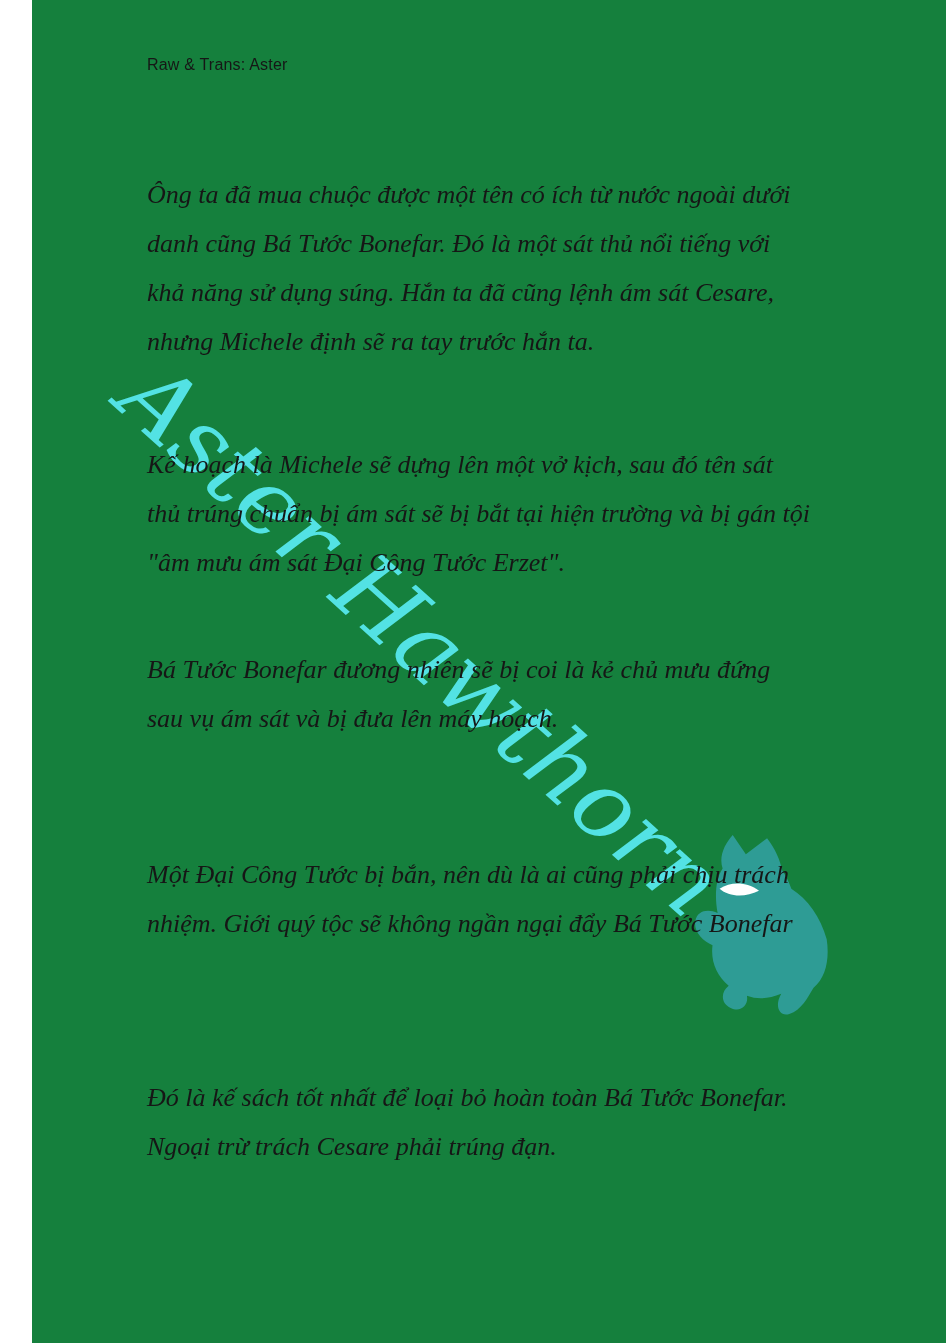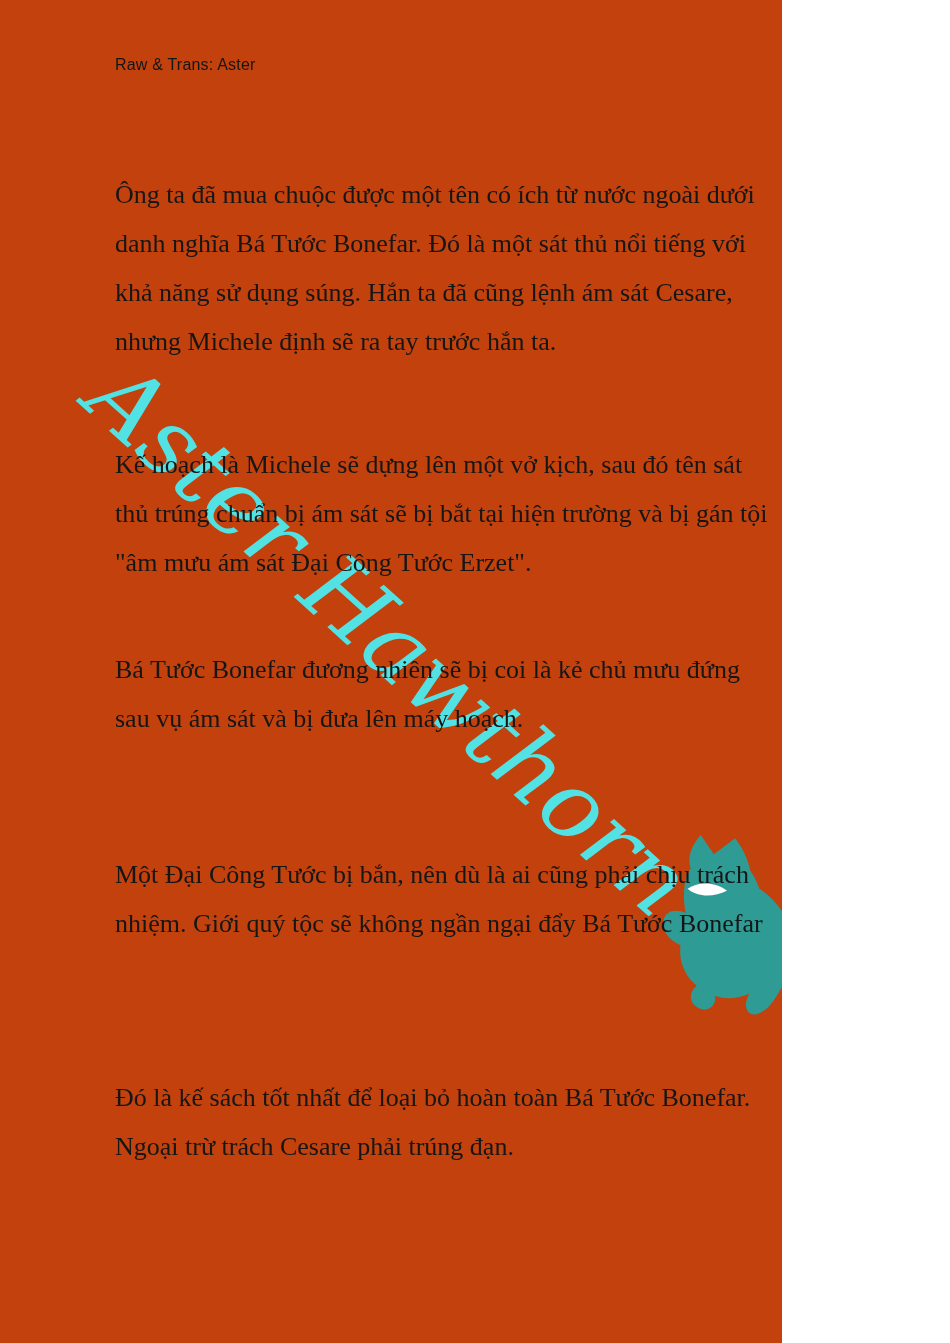--- a/index.html
+++ b/index.html
@@ -1,24 +1,25 @@
 <!DOCTYPE html>
 <html style="--watermark-color: #53e2e4; --cat-color: #2e9c95; --text-color: #161616;"><head>
 <meta charset="utf-8">
 <title>Document Page</title>
 <style>
   html, body { margin: 0; padding: 0; background: #ffffff; }
 
   .page {
     position: relative;
-    width: 782px;
+    width: 914px;
     height: 1343px;
-    background: #c2410c;
+    background: #15803d;
     overflow: hidden;
     font-family: "Liberation Serif", serif;
+    margin-left: 32px;
   }
 
   .credit-line {
     position: absolute;
     left: 115px;
     top: 56px;
     font-family: "Liberation Sans", sans-serif;
     font-size: 16px;
     letter-spacing: 0.2px;
     color: var(--text-color, #161616);
@@ -47,20 +48,21 @@
     width: 142px;
     height: 192px;
     color: var(--cat-color, #2e9c95);
     z-index: 1;
   }
 
   .content {
     position: absolute;
     left: 0; top: 0; right: 0; bottom: 0;
     z-index: 2;
+    font-style: italic;
   }
 
   .para {
     position: absolute;
     left: 115px;
     width: 770px;
     font-size: 26px;
     line-height: 49px;
     color: var(--text-color, #161616);
   }
@@ -97,21 +99,21 @@
       C30,30 36,18 44,9 Z"></path>
     <path fill="#ffffff" d="
       M31,62
       C42,55 58,55 70,64
       C56,71 40,70 31,62 Z"></path>
   </svg>
 
   <div class="content" id="content">
       <div class="para" style="top: 170px;">
         <div class="line">Ông ta đã mua chuộc được một tên có ích từ nước ngoài dưới</div>
-        <div class="line">danh nghĩa Bá Tước Bonefar. Đó là một sát thủ nổi tiếng với</div>
+        <div class="line">danh cũng Bá Tước Bonefar. Đó là một sát thủ nổi tiếng với</div>
         <div class="line">khả năng sử dụng súng. Hắn ta đã cũng lệnh ám sát Cesare,</div>
         <div class="line">nhưng Michele định sẽ ra tay trước hắn ta.</div>
       </div>
       <div class="para" style="top: 440px;">
         <div class="line">Kế hoạch là Michele sẽ dựng lên một vở kịch, sau đó tên sát</div>
         <div class="line">thủ trúng chuẩn bị ám sát sẽ bị bắt tại hiện trường và bị gán tội</div>
         <div class="line">"âm mưu ám sát Đại Công Tước Erzet".</div>
       </div>
       <div class="para" style="top: 645px;">
         <div class="line">Bá Tước Bonefar đương nhiên sẽ bị coi là kẻ chủ mưu đứng</div>

